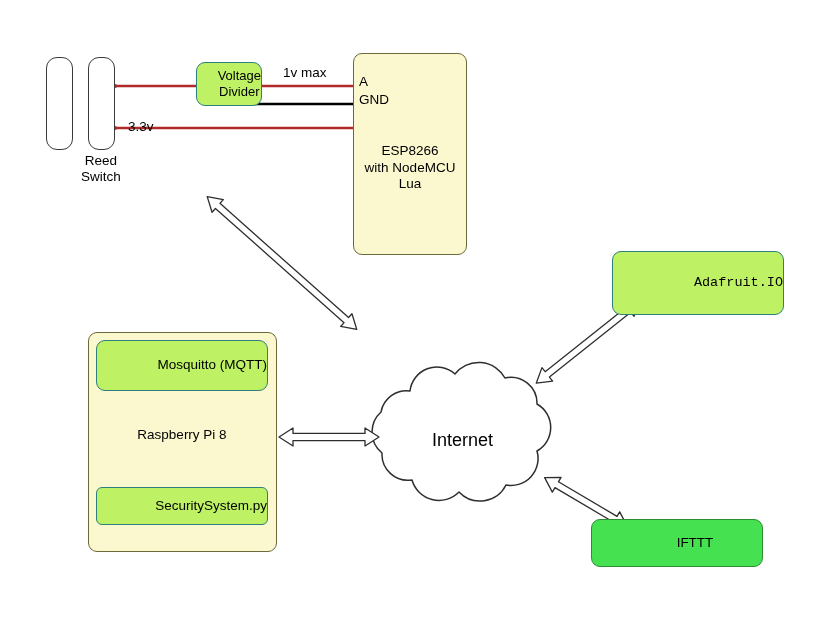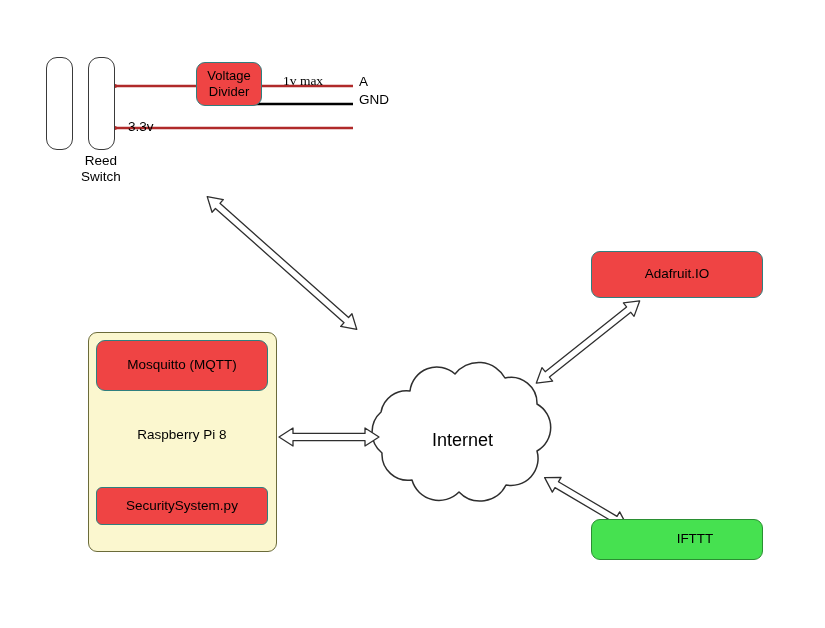--- a/index.html
+++ b/index.html
@@ -40,23 +40,24 @@
     font-size: 13.5px;
     color: #000000;
     z-index: 3;
   }
   .node-yellow {
     background: #fbf7cf;
     border: 1.2px solid #6b6b3a;
     border-radius: 9px;
   }
   .node-cyan {
-    background: #ef4444;
+    background: #bef264;
     border: 1.2px solid #2f7f7f;
     border-radius: 9px;
+    justify-content: flex-end;
   }
   .node-green {
     background: #46e150;
     border: 1.2px solid #2a8f32;
     border-radius: 9px;
   }
   .node-plain {
     background: #ffffff;
     border: 1.1px solid #3a3a3a;
     border-radius: 11px;
@@ -93,45 +94,45 @@
   }
   #mqtt-box {
     left: 96px; top: 340px;
     width: 172px; height: 51px;
   }
   #security-py-box {
     left: 96px; top: 487px;
     width: 172px; height: 38px; border-radius: 6px;
   }
   #adafruit-box {
-    left: 591px; top: 251px;
-    width: 172px; height: 47px;
+    left: 612px; top: 251px;
+    width: 172px; height: 64px; font-family: Liberation Mono, monospace;
   }
   #ifttt-box {
     left: 591px; top: 519px;
-    width: 172px; height: 41px; padding-left: 36px;
+    width: 172px; height: 48px; padding-left: 36px;
   }
   
   .text-label {
     position: absolute;
     font-size: 13.5px;
     color: #000000;
     white-space: nowrap;
     line-height: 1.22;
     z-index: 5;
   }
   #reed-switch-label {
     left: 57px; top: 153px;
     text-align: center;
     width: 50px;
     white-space: normal;
     margin-left: 19px;
   }
   #label-33v   { left: 128px; top: 119px; }
-  #label-1vmax { left: 283px; top: 73px; font-family: Liberation Serif, serif; }
+  #label-1vmax { left: 283px; top: 65px; }
   #label-a     { left: 359px; top: 74px; }
   #label-gnd   { left: 359px; top: 92px; }
   #rpi-inner-label {
     position: absolute;
     left: 96px; top: 427px;
     width: 172px;
     text-align: center;
     font-size: 13.5px;
     z-index: 4;
   }
@@ -191,20 +192,23 @@
   <div class="text-label" id="reed-switch-label"><span>Reed</span><br><span>Switch</span></div>
 
   <div class="text-label" id="label-33v">3.3v</div>
 
   <div class="node node-cyan" id="voltage-divider-box">
     <div><span>Voltage</span><br><span>Divider</span></div>
   </div>
 
   <div class="text-label" id="label-1vmax">1v max</div>
 
+  <div class="node node-yellow" id="esp-box">
+    <div id="esp-label"><span>ESP8266</span><br><span>with NodeMCU</span><br><span>Lua</span></div>
+  </div>
   <div class="text-label" id="label-a">A</div>
   <div class="text-label" id="label-gnd">GND</div>
 
   <div class="node node-yellow" id="rpi-box"></div>
   <div id="rpi-inner-label">Raspberry Pi 8</div>
   <div class="node node-cyan" id="mqtt-box">
     <span>Mosquitto (MQTT)</span>
   </div>
   <div class="node node-cyan" id="security-py-box">
     <span>SecuritySystem.py</span>

